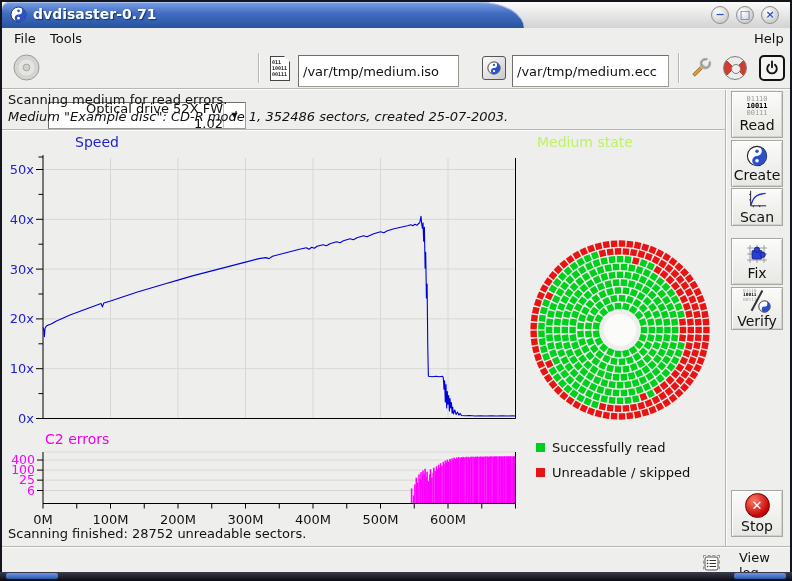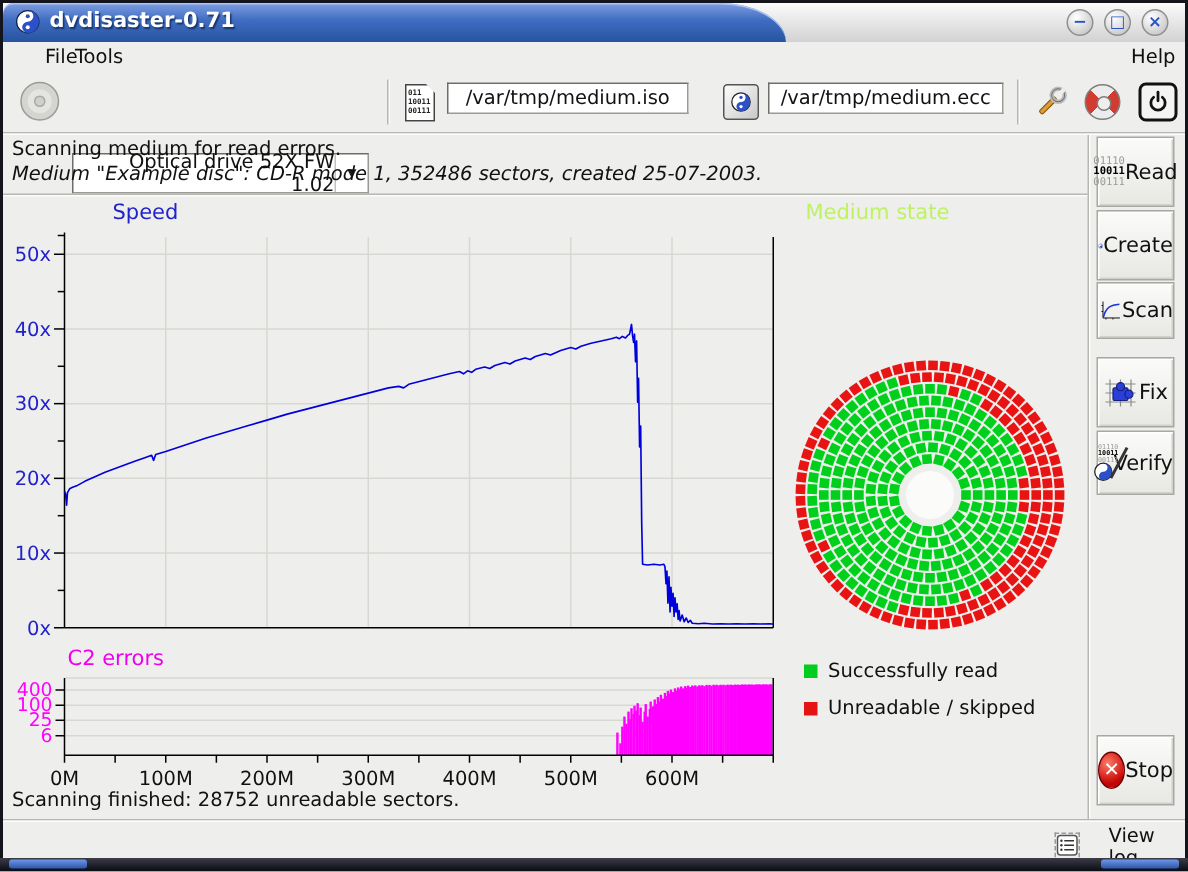--- a/index.html
+++ b/index.html
@@ -18,23 +18,23 @@
     text-shadow:1px 1px 1px #16336b; }
   .winbtn { position:absolute; top:6px; width:18px; height:18px; border-radius:50%;
     background:radial-gradient(circle at 35% 30%,#ffffff,#c9c9c9 80%); border:1px solid #8f8f8f;
     color:#2b52c4; font-weight:bold; font-size:11px; line-height:16px; text-align:center; }
   
   .menubar { position:absolute; left:2px; top:28px; width:788px; height:20px; background:#eeeeec; }
   .menu-item { position:absolute; top:2px; font-size:13px; color:#111; padding:1px 4px; }
   .toolbar { position:absolute; left:2px; top:48px; width:788px; height:40px; background:#eeeeec; }
   .groove-h { position:absolute; height:0; border-top:1px solid #b7b7b1; border-bottom:1px solid #fcfcfc; }
   .groove-v { position:absolute; width:0; border-left:1px solid #b7b7b1; border-right:1px solid #fcfcfc; }
-  .entry { position:absolute; height:21px; background:#fff; border:1px solid #9a9a94;
+  .entry { position:absolute; height:32px; background:#fff; border:1px solid #9a9a94;
     border-top-color:#6e6e68; border-left-color:#6e6e68; font-size:13px; padding:2px 4px;
-    font-family:"DejaVu Sans", sans-serif; color:#111;text-align:center; }
+    font-family:"DejaVu Sans", sans-serif; color:#111; }
   .combo { position:absolute; left:46px; top:54px; width:198px; height:27px; background:#fff;
     border:1px solid #9a9a94; border-top-color:#6e6e68; border-left-color:#6e6e68; display:flex; align-items:center; }
   .combo .txt { flex:1; padding-left:7px;text-align:right; }
   .combo .arrow { width:22px; height:100%; border-left:1px solid #c2c2bc; text-align:center; line-height:25px; font-size:8px; color:#222; }
   .tool-ico { position:absolute; display:flex; align-items:center; justify-content:center; }
   .doc-icon { position:relative; width:20px; height:25px; background:#fff; border:1px solid #444;
     font-family:"DejaVu Sans Mono", monospace; font-size:5px; line-height:6px; font-weight:bold; color:#222;
     padding-top:2px; padding-left:1px; }
   .doc-icon::before { content:""; position:absolute; right:-1px; top:-1px; border-style:solid;
     border-width:0 6px 6px 0; border-color:transparent #eeeeec transparent transparent; }
@@ -49,21 +49,21 @@
   
   .status1 { position:absolute; left:8px; top:92px; font-size:13px; }
   .status2 { position:absolute; left:8px; top:109px; font-size:13px; font-style:italic; }
   .chart-title { position:absolute; font-size:14px; }
   svg text { font-family:"DejaVu Sans", sans-serif; }
   
   .legend-row { position:absolute; left:536px; display:flex; align-items:center; gap:7px; }
   .legend-swatch { width:9px; height:9px; }
   .side-btn { position:absolute; left:731px; width:52px; background:linear-gradient(180deg,#fbfbfa,#e7e7e3);
     border:1px solid #a8a8a2; box-shadow:inset 1px 1px 0 #fff, inset -1px -1px 0 #d2d2cc;
-    display:flex; flex-direction:row; align-items:center; justify-content:center; }
+    display:flex; flex-direction:column; align-items:center; justify-content:center; }
   .side-btn .lbl { font-size:14px; color:#111; }
   .binary-lines { font-family:"DejaVu Sans Mono", monospace; font-size:7px; line-height:7px; text-align:center; }
   .binary-lines .dim { color:#9a9a96; }
   .binary-lines .strong { color:#000; font-weight:bold; }
   .verify-box { position:relative; width:28px; height:24px; }
   .verify-box .binary-lines { position:absolute; left:0; top:0; font-size:4.5px; line-height:4.5px; text-align:left; }
   .verify-box .slash { position:absolute; left:13px; top:0; width:1.6px; height:23px; background:#333; transform:rotate(28deg); }
   .verify-box svg { position:absolute; right:0; bottom:0; }
   .stop-circle { width:25px; height:25px; border-radius:50%; border:1px solid #6d0000;
     background:radial-gradient(circle at 35% 30%,#ff7a66,#c40404 70%); color:#fff; font-weight:bold;
@@ -91,21 +91,21 @@
       <circle cx="12" cy="6.75" r="1.9" fill="#2b50c8"></circle>
       <circle cx="12" cy="17.25" r="1.9" fill="#fff"></circle>
     </svg>
   </span>
   <span class="title-text">dvdisaster-0.71</span>
   <div class="winbtn" style="left:711px;"><span>−</span></div>
   <div class="winbtn" style="left:736px;"><span>□</span></div>
   <div class="winbtn" style="left:761px;"><span>×</span></div>
 
   <div class="menubar">
-    <span class="menu-item" style="left:24px;">File</span>
+    <span class="menu-item" style="left:8px;">File</span>
     <span class="menu-item" style="left:44px;">Tools</span>
     <span class="menu-item" style="left:748px;">Help</span>
   </div>
 
   <div class="toolbar">
     <div class="tool-ico" style="left:8px; top:3px; width:32px; height:32px;">
       <svg width="27" height="27" viewBox="0 0 27 27">
         <circle cx="13.5" cy="13.5" r="12.5" fill="#d4d4d0" stroke="#9a9a96"></circle>
         <circle cx="13.5" cy="13.5" r="8" fill="#e4e4e0"></circle>
         <circle cx="13.5" cy="13.5" r="3.4" fill="#cfcfcb" stroke="#a8a8a4"></circle>

